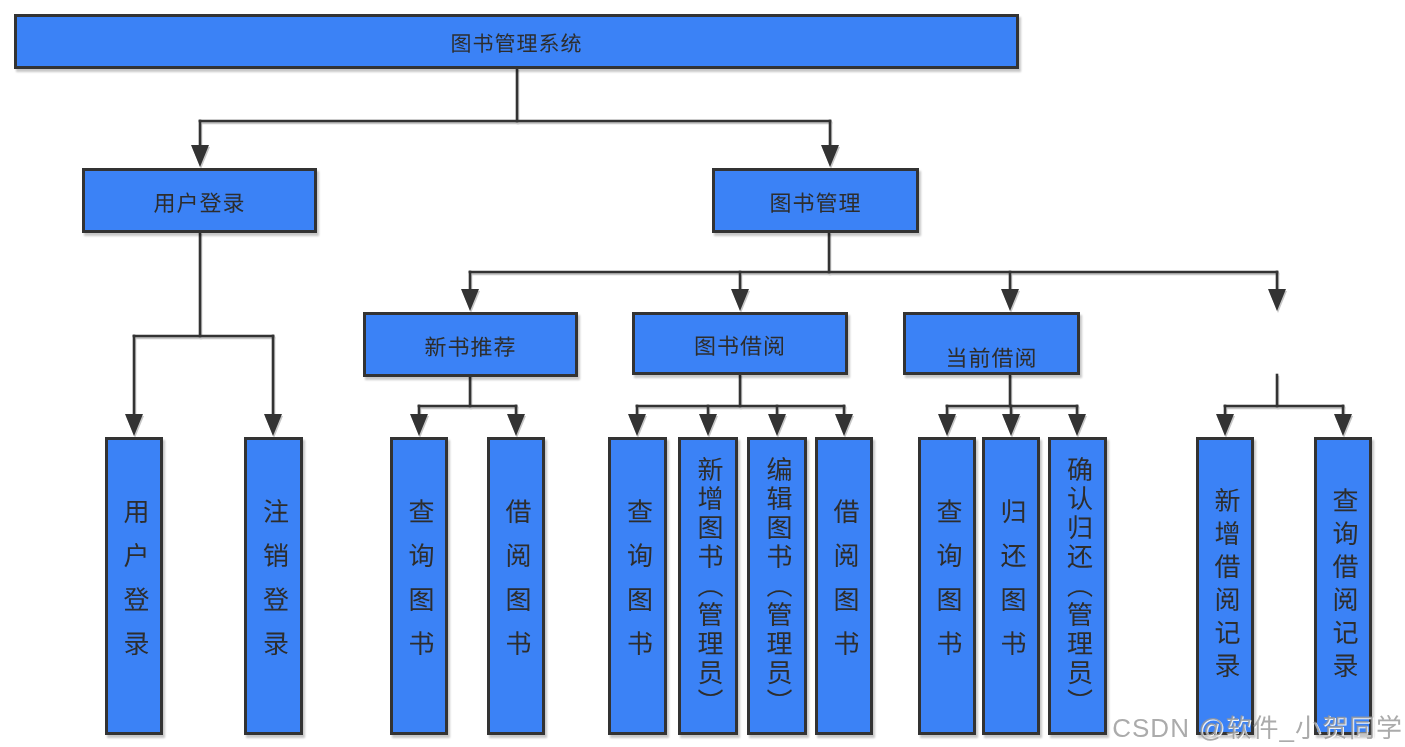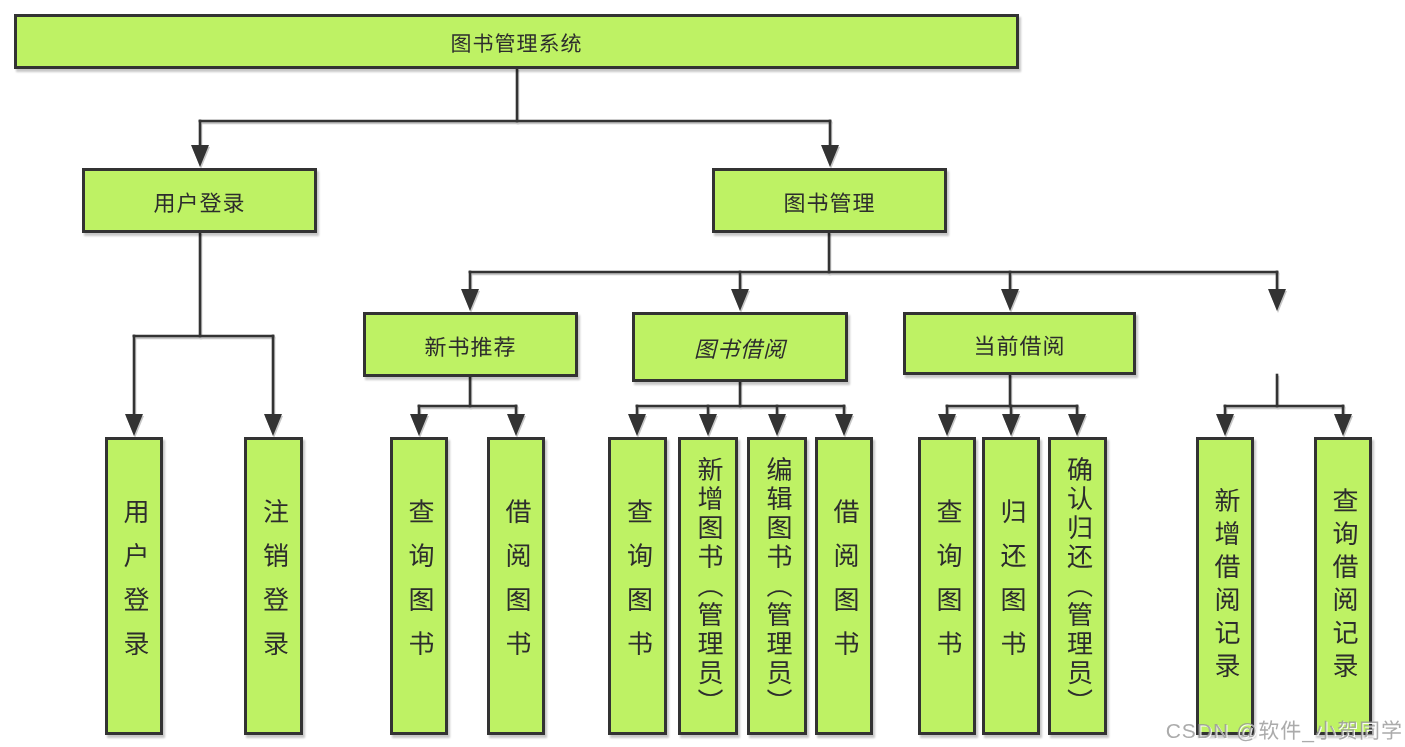--- a/index.html
+++ b/index.html
@@ -16,65 +16,65 @@
     overflow: hidden;
   }
   svg.connectors {
     position: absolute;
     left: 0; top: 0;
     width: 1405px; height: 747px;
     filter: drop-shadow(1.5px 2px 0.6px rgba(0,0,0,0.22));
   }
   .node {
     position: absolute;
-    background: #bef264;
+    background: #3b82f6;
     border: 3px solid #333333;
     box-sizing: border-box;
     display: flex;
     align-items: center;
     justify-content: center;
     color: #2d2d2d;
     box-shadow: 2px 3px 2px rgba(0,0,0,0.22);
   }
   .h-node { font-size: 22px; letter-spacing: 1px; }
   .root-node { font-size: 21px; letter-spacing: 1px; }
   .v-node { font-size: 26px; }
   .v-text {
     writing-mode: vertical-rl;
     text-orientation: mixed;
     line-height: 1;
     white-space: nowrap;
   }
   
   #n-root      { left: 14px;   top: 14px;  width: 1005px; height: 55px; }
   #n-login     { left: 82px;   top: 168px; width: 235px;  height: 65px; }
-  #n-mgmt      { left: 712px;  top: 168px; width: 235px;  height: 65px; }
+  #n-mgmt      { left: 712px;  top: 168px; width: 207px;  height: 65px; }
   #n-newbook   { left: 363px;  top: 312px; width: 215px;  height: 65px; }
-  #n-borrow    { left: 632px;  top: 312px; width: 216px;  height: 70px; font-style: italic; }
-  #n-current   { left: 903px;  top: 312px; width: 233px;  height: 63px; }
+  #n-borrow    { left: 632px;  top: 312px; width: 216px;  height: 63px; }
+  #n-current   { left: 903px;  top: 312px; width: 177px;  height: 63px; align-items: flex-end; }
   #n-records   { left: 1173px; top: 312px; width: 208px;  height: 63px; }
   .leaf        { top: 437px; height: 298px; }
   #n-ul-login  { left: 105px;  width: 58px; }
   #n-ul-logout { left: 244px;  width: 59px; }
   #n-nb-query  { left: 390px;  width: 58px; }
   #n-nb-borrow { left: 487px;  width: 58px; }
   #n-bb-query  { left: 608px;  width: 59px; }
   #n-bb-add    { left: 678px;  width: 60px; }
   #n-bb-edit   { left: 747px;  width: 60px; }
   #n-bb-borrow { left: 815px;  width: 58px; }
   #n-cb-query  { left: 918px;  width: 58px; }
   #n-cb-return { left: 982px;  width: 58px; }
   #n-cb-confirm{ left: 1048px; width: 59px; }
   #n-br-add    { left: 1196px; width: 58px; }
   #n-br-query  { left: 1314px; width: 58px; }
   .watermark {
     position: absolute;
     right: 2px;
     bottom: 3px;
-    font-size: 21px;
+    font-size: 26px;
     color: rgba(150,150,150,0.8);
     text-shadow: 1px 1px 0 rgba(255,255,255,0.9);
     z-index: 10;
     letter-spacing: 1px;
   }
 </style>
 </head>
 <body>
 
 <div class="canvas">

